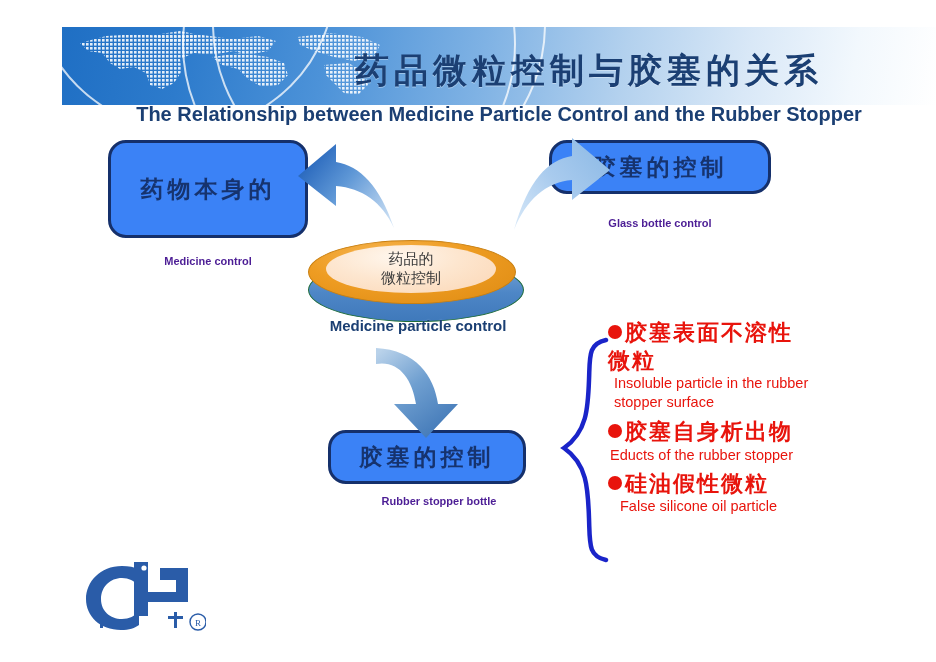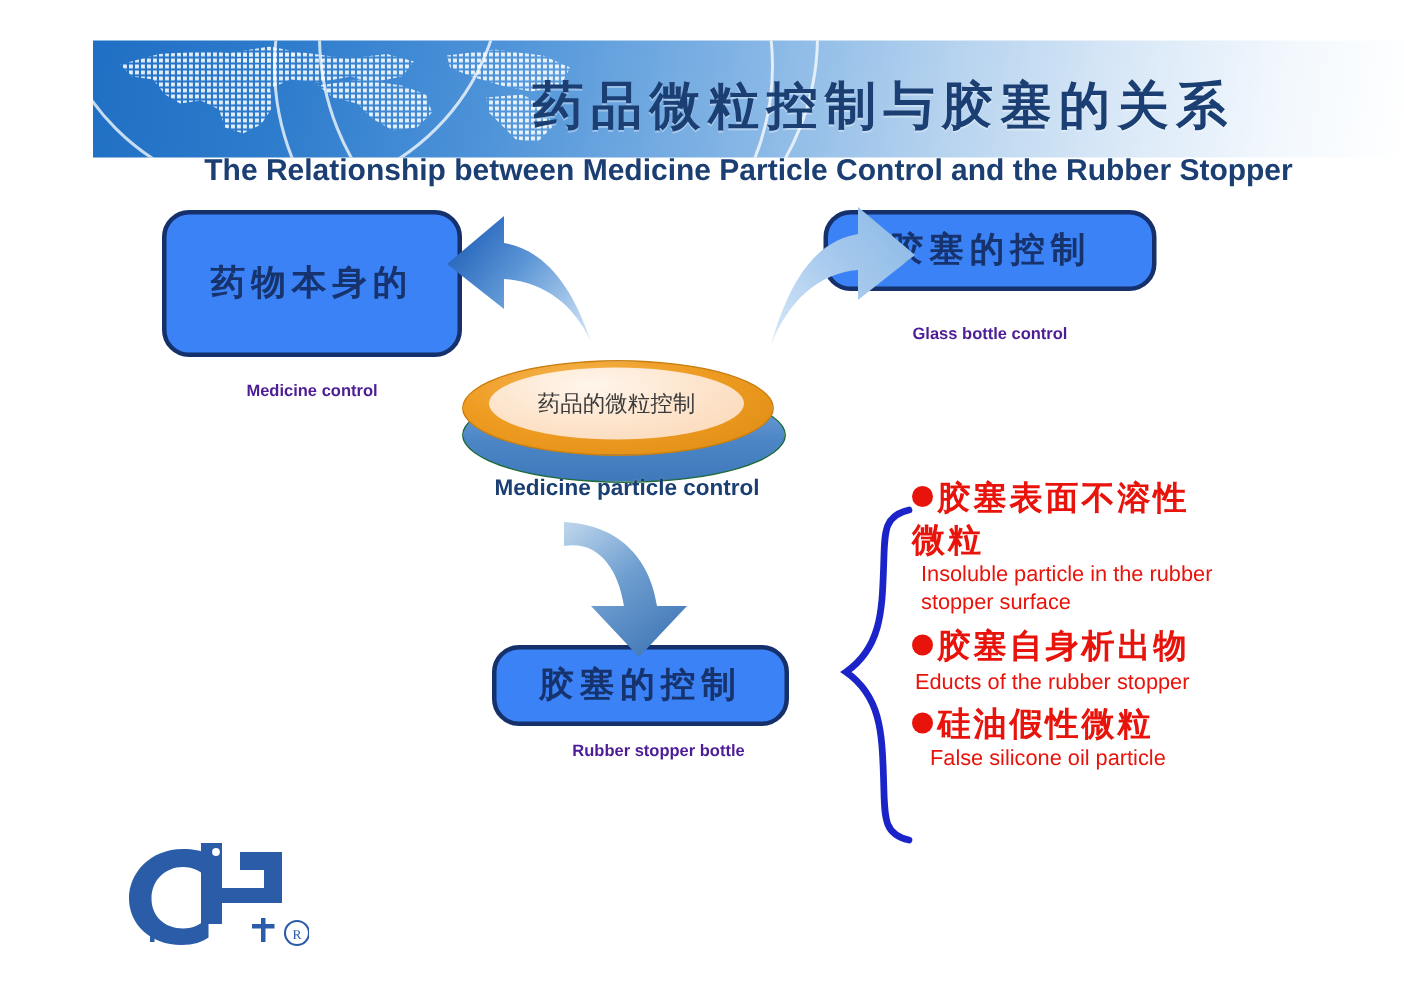--- a/index.html
+++ b/index.html
@@ -85,21 +85,21 @@
     background:radial-gradient(ellipse at 38% 28%,#f7b95a 0%,#ee9c22 45%,#dd8a12 100%);
     border:1px solid #c87f10;
   }
   .disc .top{
     position:absolute;left:26px;top:13px;width:170px;height:48px;
     border-radius:50%;
     background:radial-gradient(ellipse at 40% 25%,#fff6ec 0%,#fde6cf 45%,#fbd6b4 100%);
   }
   .disc .label{
     position:absolute;left:26px;top:13px;width:170px;height:48px;
-    display:flex;flex-direction:row;align-items:center;justify-content:center;
+    display:flex;flex-direction:column;align-items:center;justify-content:center;
     font-family:"DejaVu Sans","Liberation Sans",sans-serif;
     font-size:15px;color:#3a3a3a;line-height:1.25;
   }
 
   
   .arrow{position:absolute;z-index:3;}
   .arrow-left{left:296px;top:132px;width:120px;height:112px;}
   .arrow-right{left:492px;top:130px;width:120px;height:112px;}
   .arrow-down{left:372px;top:342px;width:110px;height:100px;}
   .brace{position:absolute;left:556px;top:336px;width:58px;height:228px;z-index:3;}

